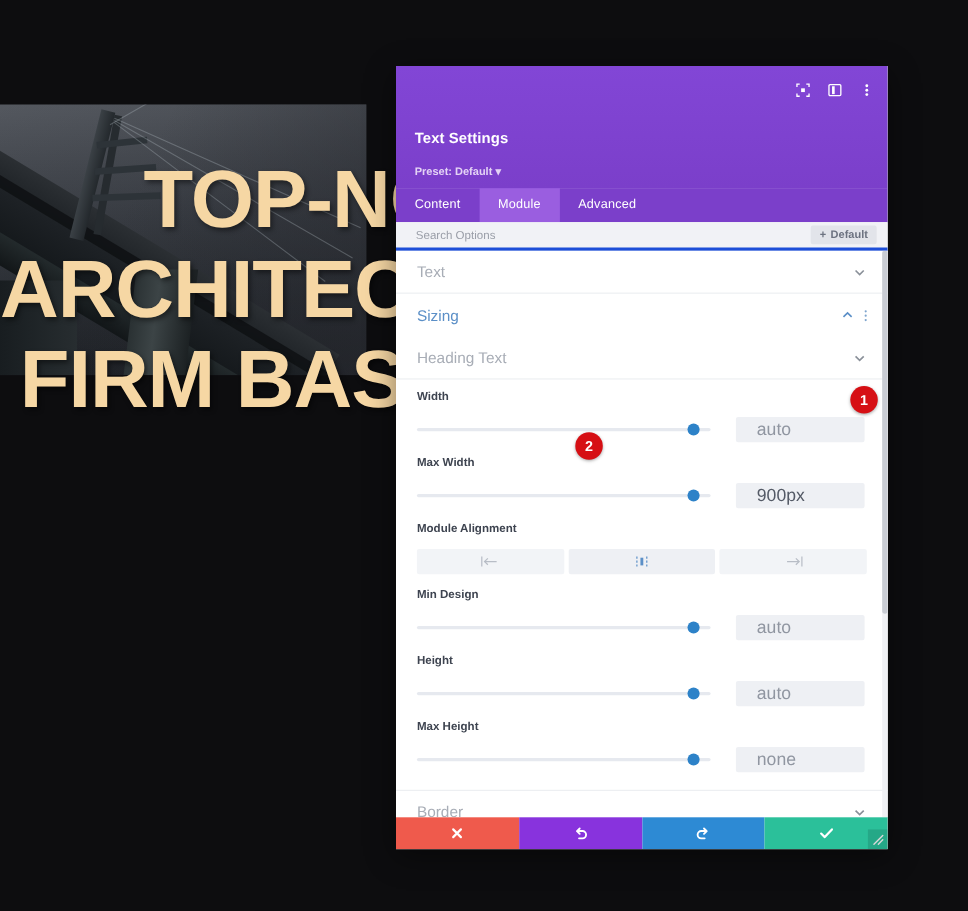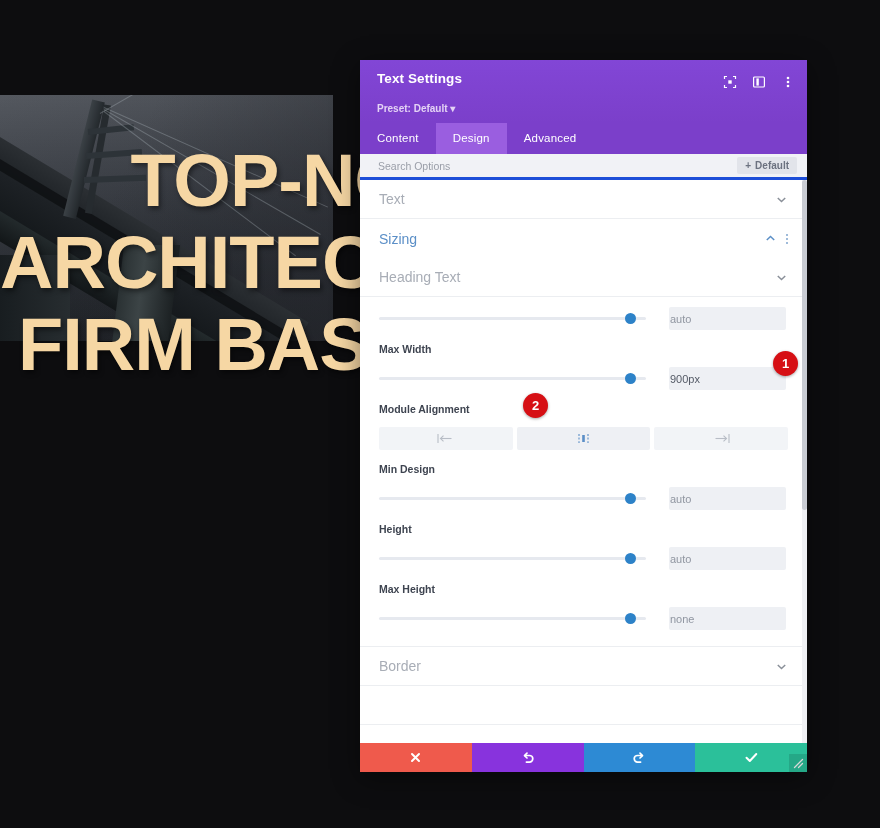--- a/index.html
+++ b/index.html
@@ -87,21 +87,21 @@
     position: absolute; left: 360px; top: 60px; width: 447px; height: 712px;
     background: #ffffff;
     box-shadow: 0 6px 26px rgba(0,0,0,.45);
     display: flex; flex-direction: column; overflow: hidden;
   }
 
   .modal-header {
     background: #7b3fca; padding: 11px 16px 9px 17px; position: relative; flex: 0 0 auto;
     background: linear-gradient(to bottom,#8246d6,#7b3fca);
   }
-  .modal-title { color: #fff; font-size: 13.5px; font-weight: 700; letter-spacing: .1px; }
+  .modal-title { color: #fff; font-size: 13.5px; font-weight: 700; letter-spacing: .1px; margin-top: 47px; }
   .modal-preset { color: #e4d3f5; font-size: 10px; margin-top: 17px; font-weight: 600; }
   .header-icons { position: absolute; right: 12px; top: 14px; display: flex; gap: 14px; align-items: center; }
   .hicon { width: 15px; height: 15px; display: flex; align-items: center; justify-content: center; cursor: pointer; }
   .hicon svg { display: block; }
 
   .tabs { display: flex; background: #7b3fca; flex: 0 0 auto; }
   .tab {
     padding: 9px 17px 10px; color: #ffffff; font-size: 11.5px; font-weight: 400;
     cursor: pointer; letter-spacing: .2px;
   }
@@ -143,22 +143,22 @@
 
   .field-ctrl { display: flex; align-items: center; }
   .slider { position: relative; width: 267px; height: 14px; display: flex; align-items: center; }
   .slider-track { position: absolute; left: 0; right: 0; height: 3px; background: #e6e9ef; border-radius: 2px; }
   .slider-knob {
     position: absolute; left: 246px; width: 11px; height: 11px; border-radius: 50%;
     background: #2d82c8; cursor: pointer;
   }
   .value-box {
     margin-left: 23px; width: 117px; height: 23px; background: #eef0f4;
-    display: flex; align-items: center; padding: 0 1px;
-    font-size: 11px; color: #9096a1; border-radius: 2px;
+    display: flex; align-items: center; padding: 0 19px;
+    font-size: 16px; color: #9096a1; border-radius: 2px;
   }
   .value-box.filled { color: #545a66; }
 
   .align-group { display: flex; gap: 4px; width: 100%; }
   .align-btn {
     flex: 1; height: 23px; background: #f2f4f7; border-radius: 2px;
     display: flex; align-items: center; justify-content: center; cursor: pointer;
   }
   .align-btn.active { background: #eef0f4; }
   .align-btn svg { display: block; }
@@ -252,21 +252,21 @@
             <circle cx="2" cy="3" r="1.3" fill="#ffffff"></circle>
             <circle cx="2" cy="7" r="1.3" fill="#ffffff"></circle>
             <circle cx="2" cy="11" r="1.3" fill="#ffffff"></circle>
           </svg>
         </div>
       </div>
     </div>
 
     <div class="tabs">
       <div class="tab">Content</div>
-      <div class="tab active">Design</div>
+      <div class="tab active">Module</div>
       <div class="tab">Advanced</div>
     </div>
 
     <div class="search-row">
       <input class="search-input" type="text" placeholder="Search Options" style="">
       <div class="filter-btn">
         <span>+</span>
         <span>Default</span>
       </div>
     </div>
@@ -301,20 +301,21 @@
         <div class="acc-right">
           <svg class="chev" viewBox="0 0 14 14" fill="none" stroke="#8a9099" stroke-width="1.6">
               <path d="M3 5.3L7 9.2l4-3.9"></path>
             </svg>
         </div>
       </div>
 
       <div class="section-body">
 
         <div class="field">
+          <div class="field-label">Width</div>
           <div class="field-ctrl">
             <div class="slider">
               <div class="slider-track"></div>
               <div class="slider-knob"></div>
             </div>
             <div class="value-box">auto</div>
           </div>
         </div>
 
         <div class="field">

